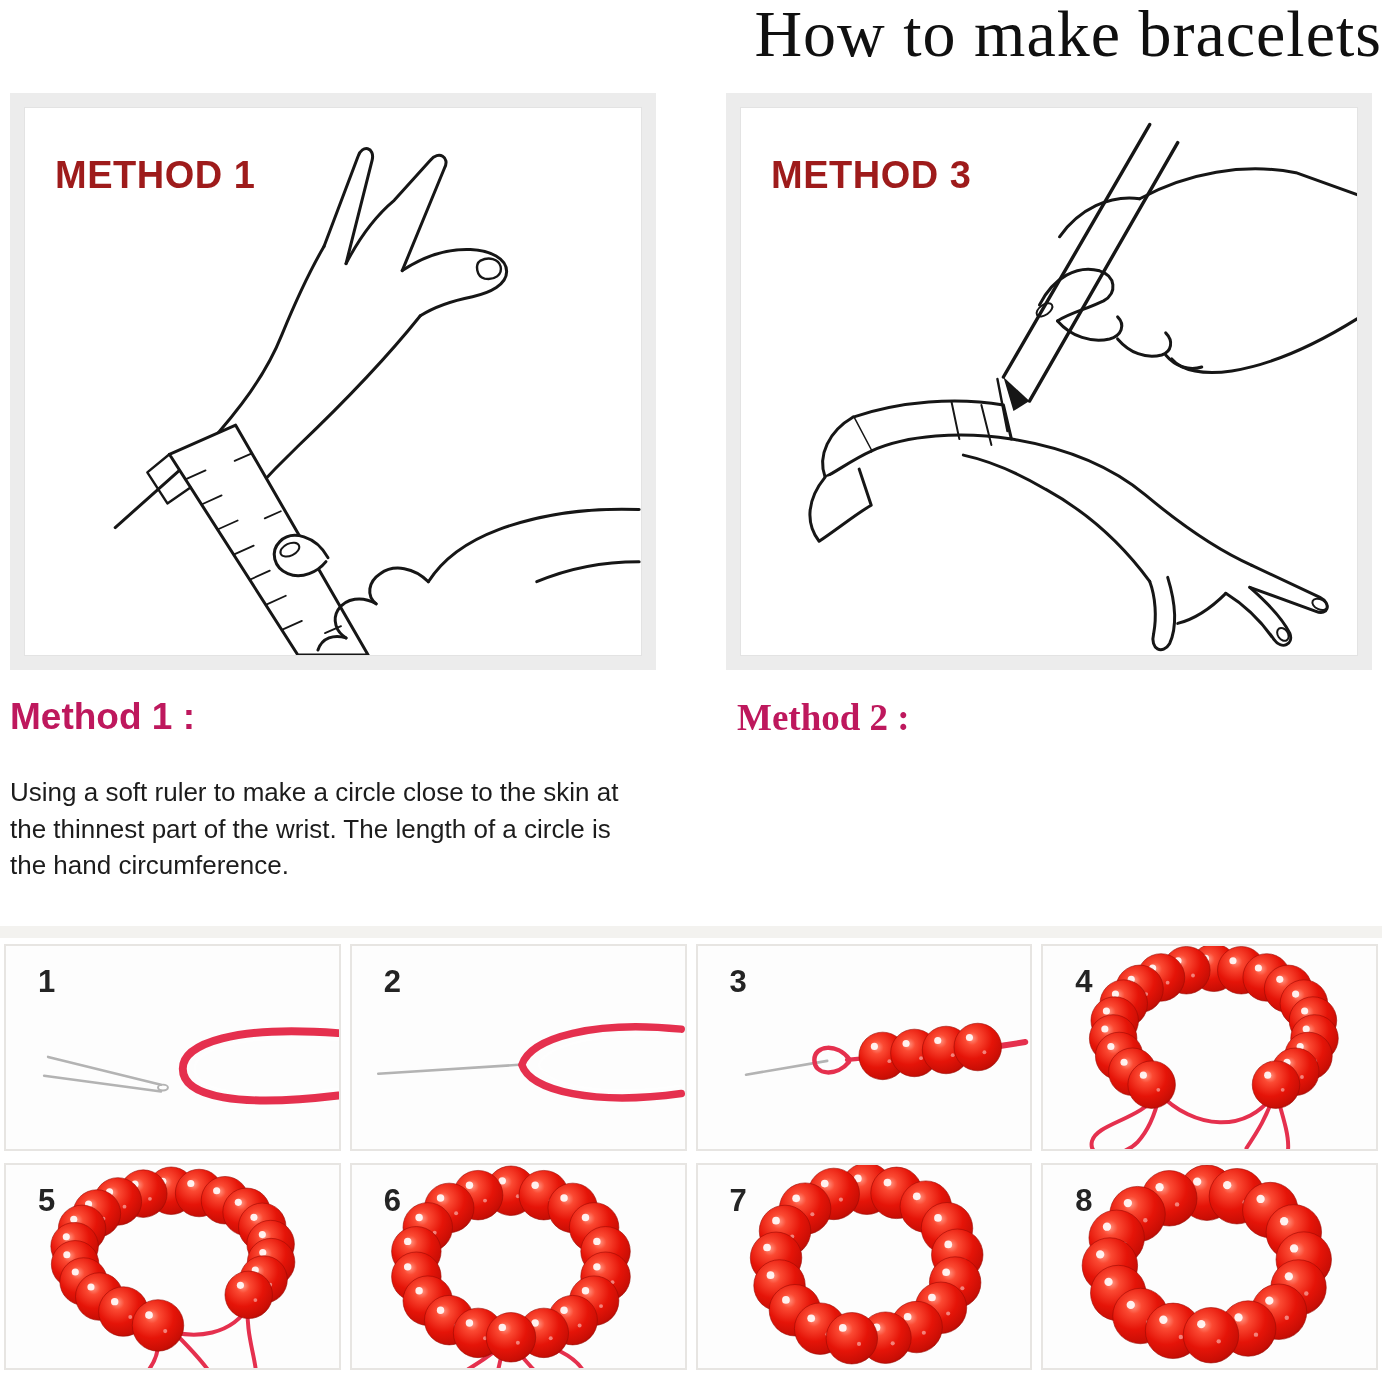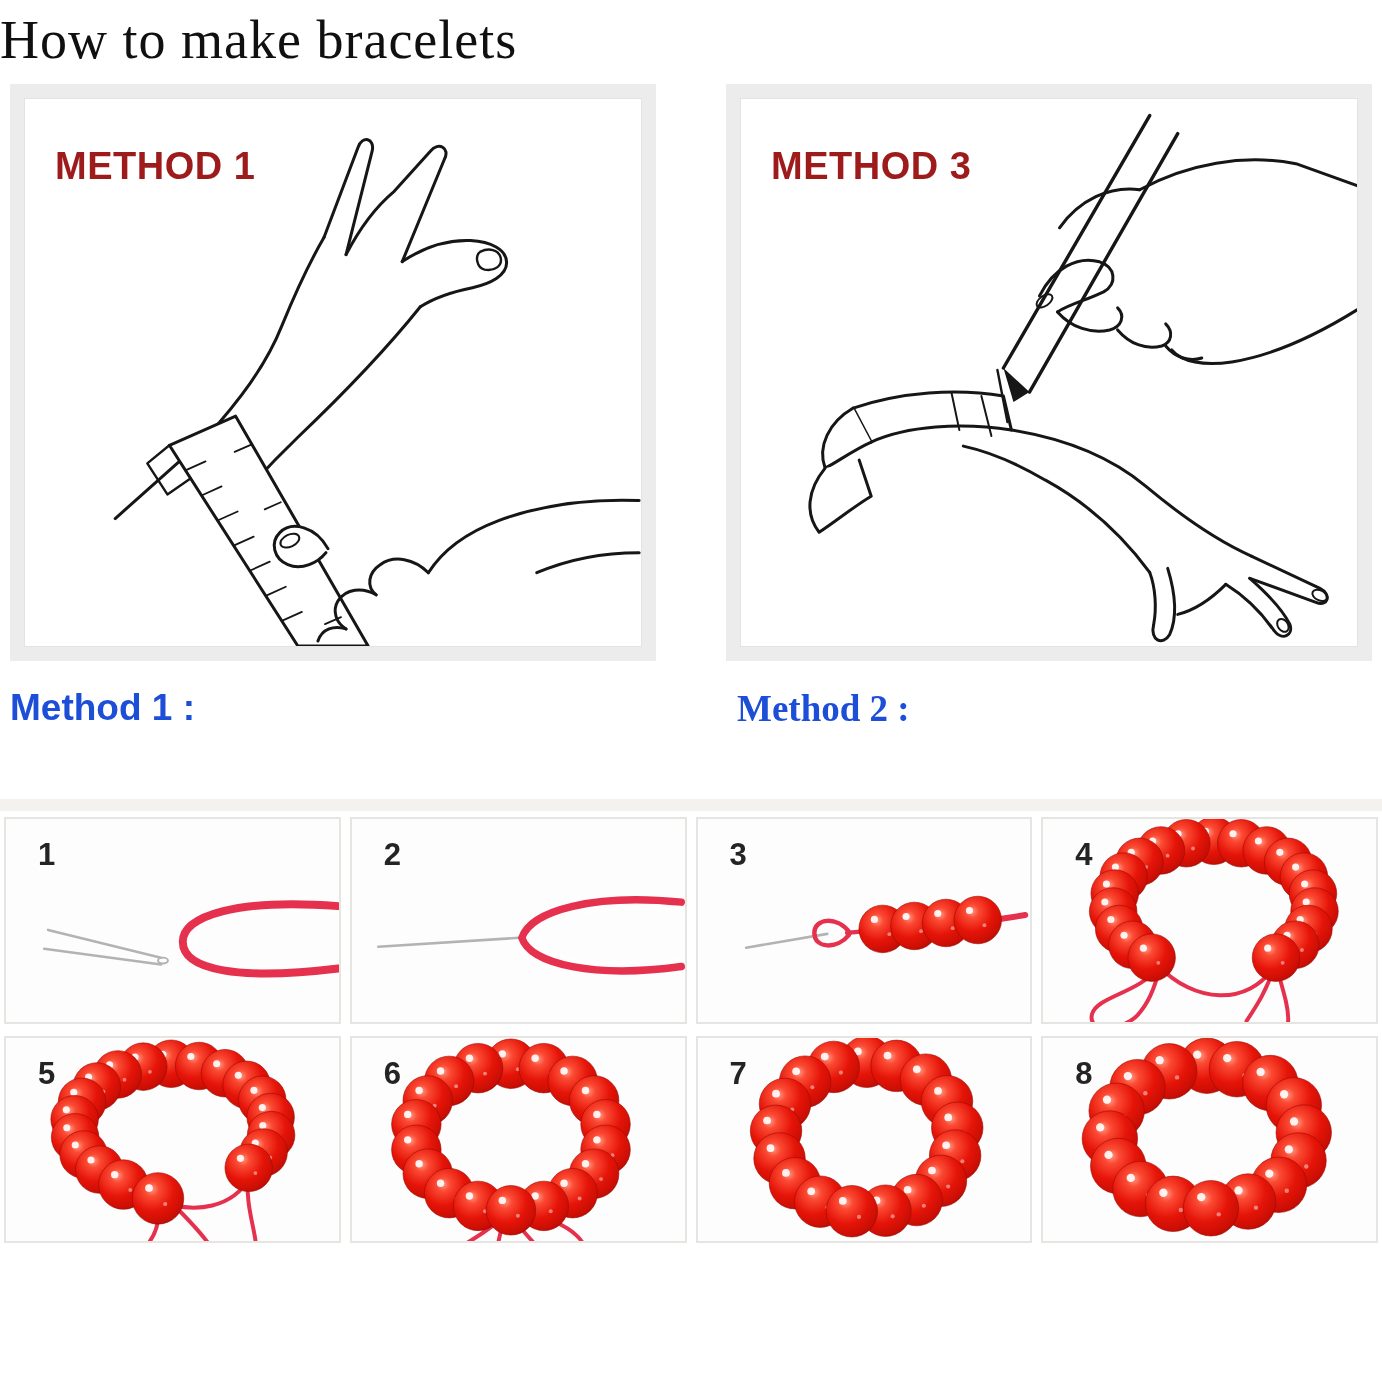--- a/index.html
+++ b/index.html
@@ -1,37 +1,37 @@
 <!DOCTYPE html>
 <html><head>
 <meta charset="utf-8">
 <style>
   html,body{margin:0;padding:0;}
   body{
     width:1382px;height:1395px;background:#ffffff;position:relative;overflow:hidden;
     font-family:"Liberation Sans",sans-serif;color:#1b1b1b;
   }
   .page-title{
-    margin:0;padding-top:12px;text-align:left;
+    margin:0;padding-top:0;text-align:right;
     font-family:"Liberation Serif",serif;font-weight:400;
-    font-size:54px;line-height:1.04;color:#101010;letter-spacing:1px;
+    font-size:66px;line-height:1.04;color:#101010;letter-spacing:1px;
   }
-  .methods-row{display:flex;gap:70px;padding:0 10px;margin-top:16px;}
+  .methods-row{display:flex;gap:70px;padding:0 10px;margin-top:24px;}
   .method-box{flex:1;height:577px;background:#ececec;padding:14px;box-sizing:border-box;}
   .box-inner{position:relative;width:100%;height:100%;background:#ffffff;border:1px solid #e3e3e3;box-sizing:border-box;}
   .method-label{
     position:absolute;top:46px;left:30px;z-index:2;
     font-size:38px;font-weight:700;color:#9e1b1b;letter-spacing:.5px;
   }
   svg.method-svg{position:absolute;left:0;top:0;width:100%;height:100%;}
   .desc-row{display:flex;padding:0 10px;margin-top:26px;}
   .desc-col{box-sizing:border-box;}
   .desc-col.first{width:640px;margin-right:87px;flex:0 0 auto;}
   .desc-col.second{flex:1;font-family:Liberation Serif, serif;}
-  .desc-heading{font-size:37px;font-weight:700;margin:0 0 27px;color:#1d4ed8;}
+  .desc-heading{font-size:37px;font-weight:700;margin:0 0 36px;color:#be185d;}
   .desc-text{font-size:26px;line-height:1.42;margin:0;color:#1c1c1c;}
   .steps-section{margin-top:42px;border-top:12px solid #f3f2ef;padding:6px 4px 4px;}
   .steps-grid{display:grid;grid-template-columns:repeat(4,1fr);gap:12px 9px;}
   .step-panel{
     position:relative;height:207px;margin:0;background:#fdfdfd;
     border:2px solid #e7e5e2;box-sizing:border-box;
   }
   .step-number{position:absolute;top:18px;left:32px;font-size:31px;font-weight:600;color:#242424;z-index:2;}
   svg.step-svg{position:absolute;left:0;top:0;width:100%;height:100%;}
   .defs-holder{position:absolute;width:0;height:0;}
@@ -118,20 +118,21 @@
           <ellipse cx="578" cy="495" rx="8" ry="5" fill="none" stroke="#161616" stroke-width="2" transform="rotate(25 578 495)"></ellipse>
           <ellipse cx="541" cy="525" rx="7" ry="5" fill="none" stroke="#161616" stroke-width="2" transform="rotate(55 541 525)"></ellipse>
         </svg>
     </div>
   </div>
 </div>
 
 <div class="desc-row">
   <div class="desc-col first">
     <h2 class="desc-heading">Method 1 :</h2>
+    <p class="desc-text">Using a soft ruler to make a circle close to the skin at the thinnest part of the wrist. The length of a circle is the hand circumference.</p>
   </div>
   <div class="desc-col second">
     <h2 class="desc-heading">Method 2 :</h2>
   </div>
 </div>
 
 <div class="steps-section">
   <div class="steps-grid">
     <figure class="step-panel">
       <span class="step-number">1</span>

